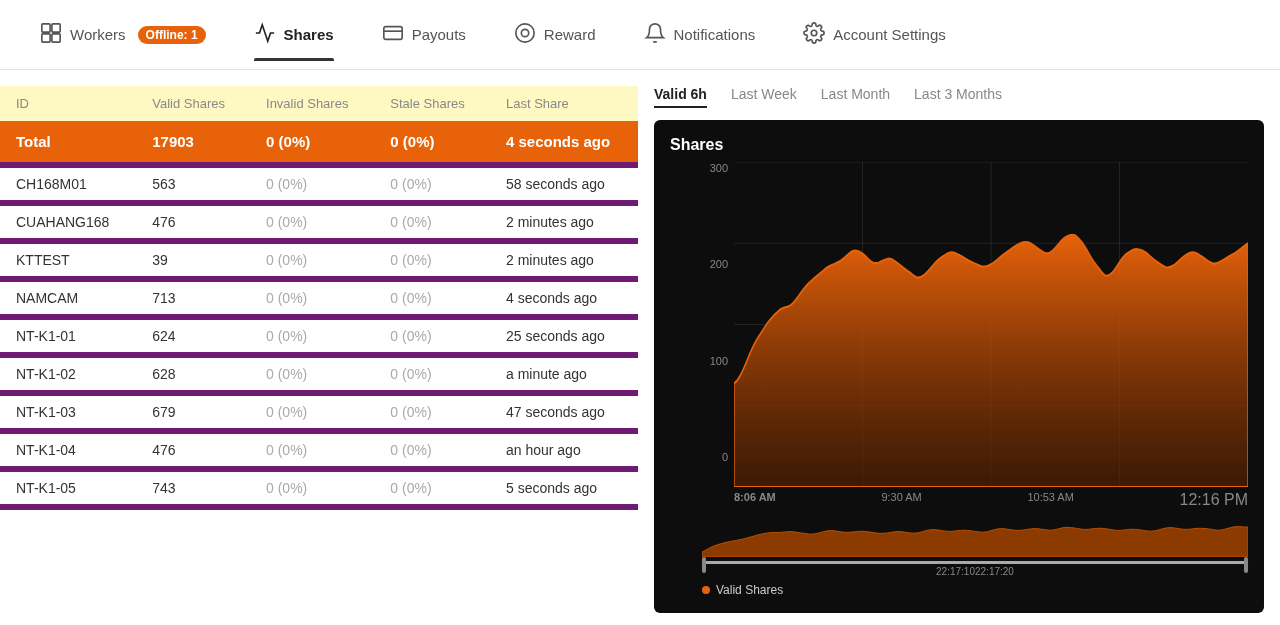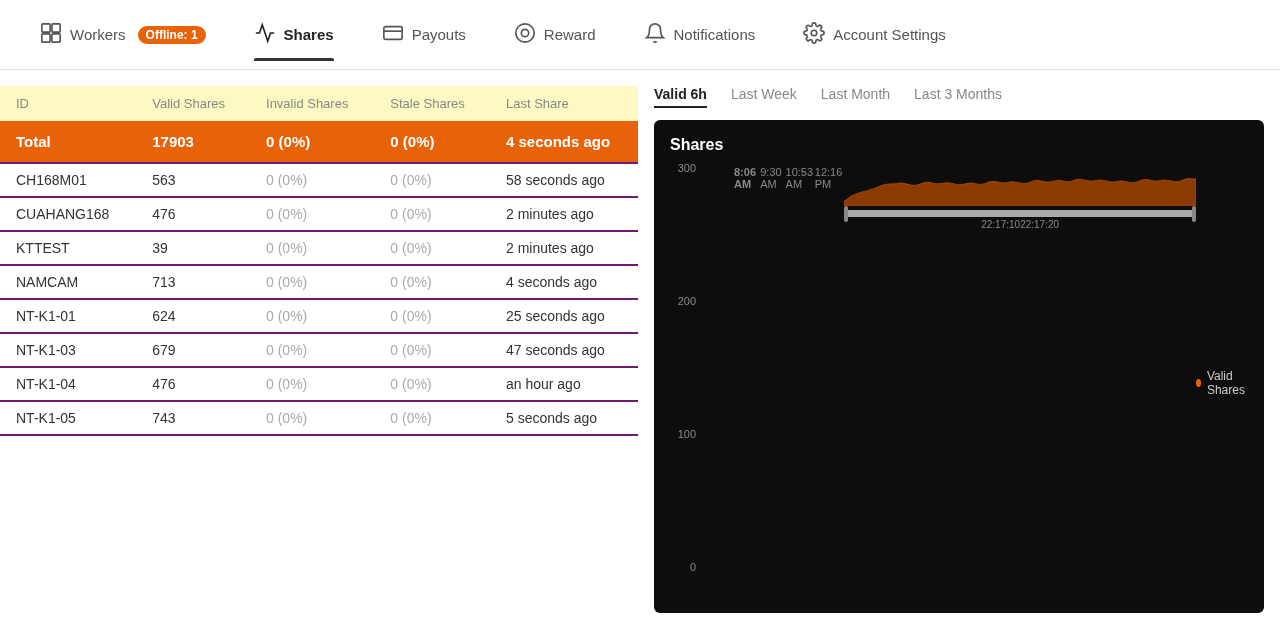--- a/index.html
+++ b/index.html
@@ -13,36 +13,36 @@
     .badge { background: #e8620a; color: #fff; border-radius: 12px; padding: 2px 8px; font-size: 12px; font-weight: 600; margin-left: 4px; }
 
     
     .main { display: flex; height: calc(625px - 70px); }
 
     
     .left { width: 638px; flex-shrink: 0; padding: 16px 0; overflow-y: auto; }
     .table { width: 100%; border-collapse: collapse; }
     .table thead tr { background: #fef9c3; }
     .table thead th { padding: 10px 16px; text-align: left; color: #888; font-weight: 500; font-size: 13px; }
-    .table tbody tr { border-bottom: 2px solid #701a75; border-radius: 13px; }
+    .table tbody tr { border-bottom: 6px solid #701a75; border-radius: 13px; }
     .table tbody tr.total-row { background: #e8620a; color: #fff; }
     .table tbody tr.total-row td { padding: 12px 16px; font-weight: 700; font-size: 15px; }
     .table tbody tr:not(.total-row) td { padding: 8px 16px; color: #333; }
     .zero { color: #aaa; }
 
     
     .right { flex: 1; padding: 12px 16px; display: flex; flex-direction: column; }
     .chart-tabs { display: flex; gap: 24px; margin-bottom: 12px; }
     .chart-tab { padding: 4px 0; cursor: pointer; color: #888; font-size: 14px; border-bottom: 2px solid transparent; }
     .chart-tab.active { color: #222; font-weight: 600; border-bottom: 2px solid #222; }
 
     .chart-container { background: #0d0d0d; border-radius: 6px; flex: 1; padding: 16px; display: flex; flex-direction: column; position: relative; min-height: 0; }
     .chart-title { color: #fff; font-size: 16px; font-weight: 600; margin-bottom: 8px; }
 
-    .chart-wrap { flex: 1; display: flex; flex-direction: row; min-height: 0; }
+    .chart-wrap { flex: 1; display: flex; flex-direction: column; min-height: 0; margin-left: 32px; }
 
     .main-chart { flex: 1; position: relative; display: flex; min-height: 0; }
     .y-axis { display: flex; flex-direction: column; justify-content: space-between; padding-bottom: 24px; width: 32px; color: #888; font-size: 11px; text-align: right; padding-right: 6px; }
     .chart-area { flex: 1; position: relative; }
 
     .chart-svg { width: 100%; height: 100%; }
 
     .x-axis { display: flex; justify-content: space-between; padding-left: 32px; color: #888; font-size: 11px; margin-top: 4px; }
 
     .mini-chart-wrap { height: 60px; display: flex; flex-direction: column; margin-top: 8px; }
@@ -163,20 +163,27 @@
             <td><span class="zero">0 (0%)</span></td>
             <td><span class="zero">0 (0%)</span></td>
             <td>4 seconds ago</td>
           </tr>
           <tr>
             <td>NT-K1-01</td>
             <td>624</td>
             <td><span class="zero">0 (0%)</span></td>
             <td><span class="zero">0 (0%)</span></td>
             <td>25 seconds ago</td>
+          </tr>
+          <tr>
+            <td>NT-K1-02</td>
+            <td>628</td>
+            <td><span class="zero">0 (0%)</span></td>
+            <td><span class="zero">0 (0%)</span></td>
+            <td>a minute ago</td>
           </tr>
           <tr>
             <td>NT-K1-03</td>
             <td>679</td>
             <td><span class="zero">0 (0%)</span></td>
             <td><span class="zero">0 (0%)</span></td>
             <td>47 seconds ago</td>
           </tr>
           <tr>
             <td>NT-K1-04</td>
@@ -233,21 +240,21 @@
               <line x1="420" y1="0" x2="420" y2="220" stroke="#333" stroke-width="0.5"></line>
 
               <path d="M0,150 C10,145 15,130 25,120 C35,110 40,105 50,100 C55,97 58,100 65,95 C72,90 75,85 85,80 C90,77 95,75 100,72 C108,68 112,70 120,65 C128,60 132,58 140,62 C148,66 150,70 158,68 C165,66 168,64 175,67 C182,70 185,72 192,75 C198,78 200,80 208,76 C215,72 218,68 225,65 C232,62 235,60 242,62 C250,64 252,66 260,68 C267,70 270,72 278,70 C285,68 288,65 295,62 C302,59 305,57 312,55 C320,53 323,55 330,58 C337,61 340,64 347,60 C354,56 356,52 364,50 C371,48 373,50 380,55 C386,60 388,65 395,70 C402,75 404,80 412,75 C419,70 421,65 428,62 C435,59 437,58 445,60 C452,62 454,65 462,68 C469,71 471,73 479,70 C486,67 488,64 495,62 C502,60 505,62 512,65 C519,68 521,70 528,68 C535,66 538,64 545,62 C550,60 553,58 560,55 L560,220 L0,220 Z" fill="url(#chartGrad)" stroke="#e8620a" stroke-width="1.5"></path>
             </svg>
           </div>
         </div>
         <div class="x-axis" id="x-axis">
             <div style="color: rgb(136, 136, 136); font-size: 11px; font-weight: bold;">8:06 AM</div>
             <div style="color: rgb(136, 136, 136); font-size: 11px;">9:30 AM</div>
             <div style="color: rgb(136, 136, 136); font-size: 11px;">10:53 AM</div>
-            <div style="color: rgb(136, 136, 136); font-size: 11px;">12:16 PM</div>
+            <div style="color: rgb(136, 136, 136); font-size: 16px;">12:16 PM</div>
           </div>
 
         <div class="mini-chart-wrap">
           <div class="mini-chart">
             <svg class="mini-chart-svg" viewBox="0 0 560 40" preserveAspectRatio="none" xmlns="http://www.w3.org/2000/svg">
               <path d="M0,35 C5,33 8,30 15,28 C22,26 25,25 32,24 C38,23 42,22 50,20 C57,18 60,17 67,16 C74,15 77,16 85,15 C92,14 95,15 102,16 C109,17 112,18 120,16 C127,14 130,13 137,14 C144,15 147,16 155,15 C162,14 165,14 172,15 C179,16 182,17 190,16 C197,15 200,14 207,15 C214,16 217,17 225,15 C232,13 235,12 242,13 C249,14 252,15 260,14 C267,13 270,13 277,14 C285,15 288,16 295,14 C302,12 305,11 312,12 C320,13 322,14 330,13 C337,12 340,11 347,12 C354,13 357,14 365,12 C372,10 374,10 382,11 C389,12 391,13 399,12 C406,11 409,11 416,12 C423,13 425,14 433,13 C440,12 443,12 450,13 C457,14 460,15 468,13 C475,11 478,10 485,11 C492,12 495,13 502,12 C509,11 512,11 520,12 C527,13 530,14 537,12 C544,10 547,9 555,10 L560,10 L560,40 L0,40 Z" fill="#8B3A00" stroke="#b85000" stroke-width="1"></path>
             </svg>
           </div>
           <div class="range-bar">
             <div class="range-fill"></div>

